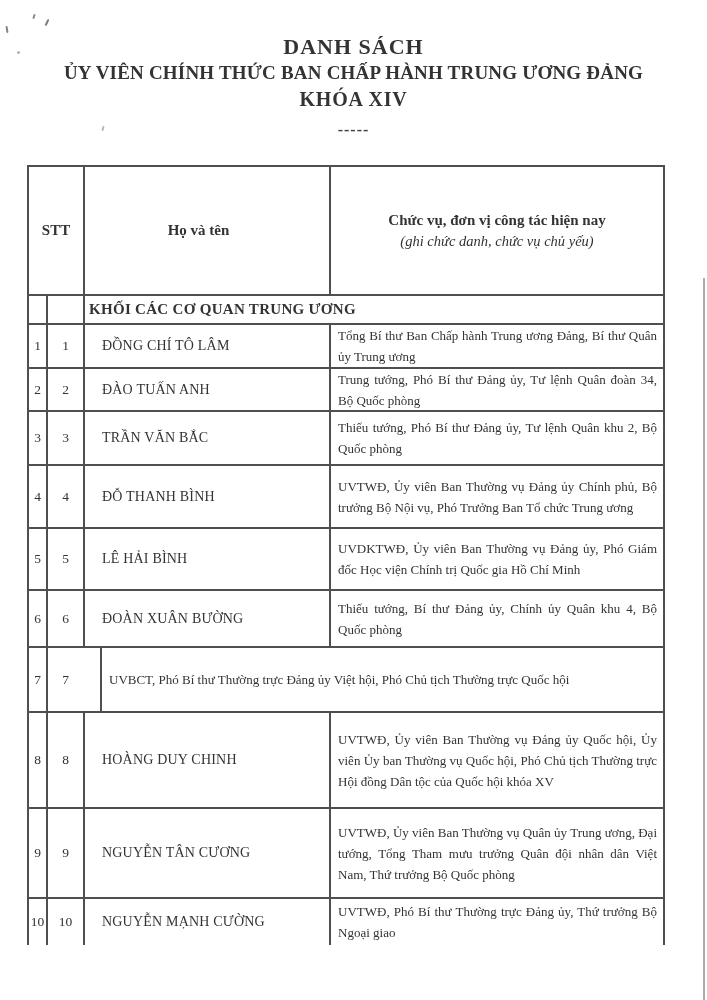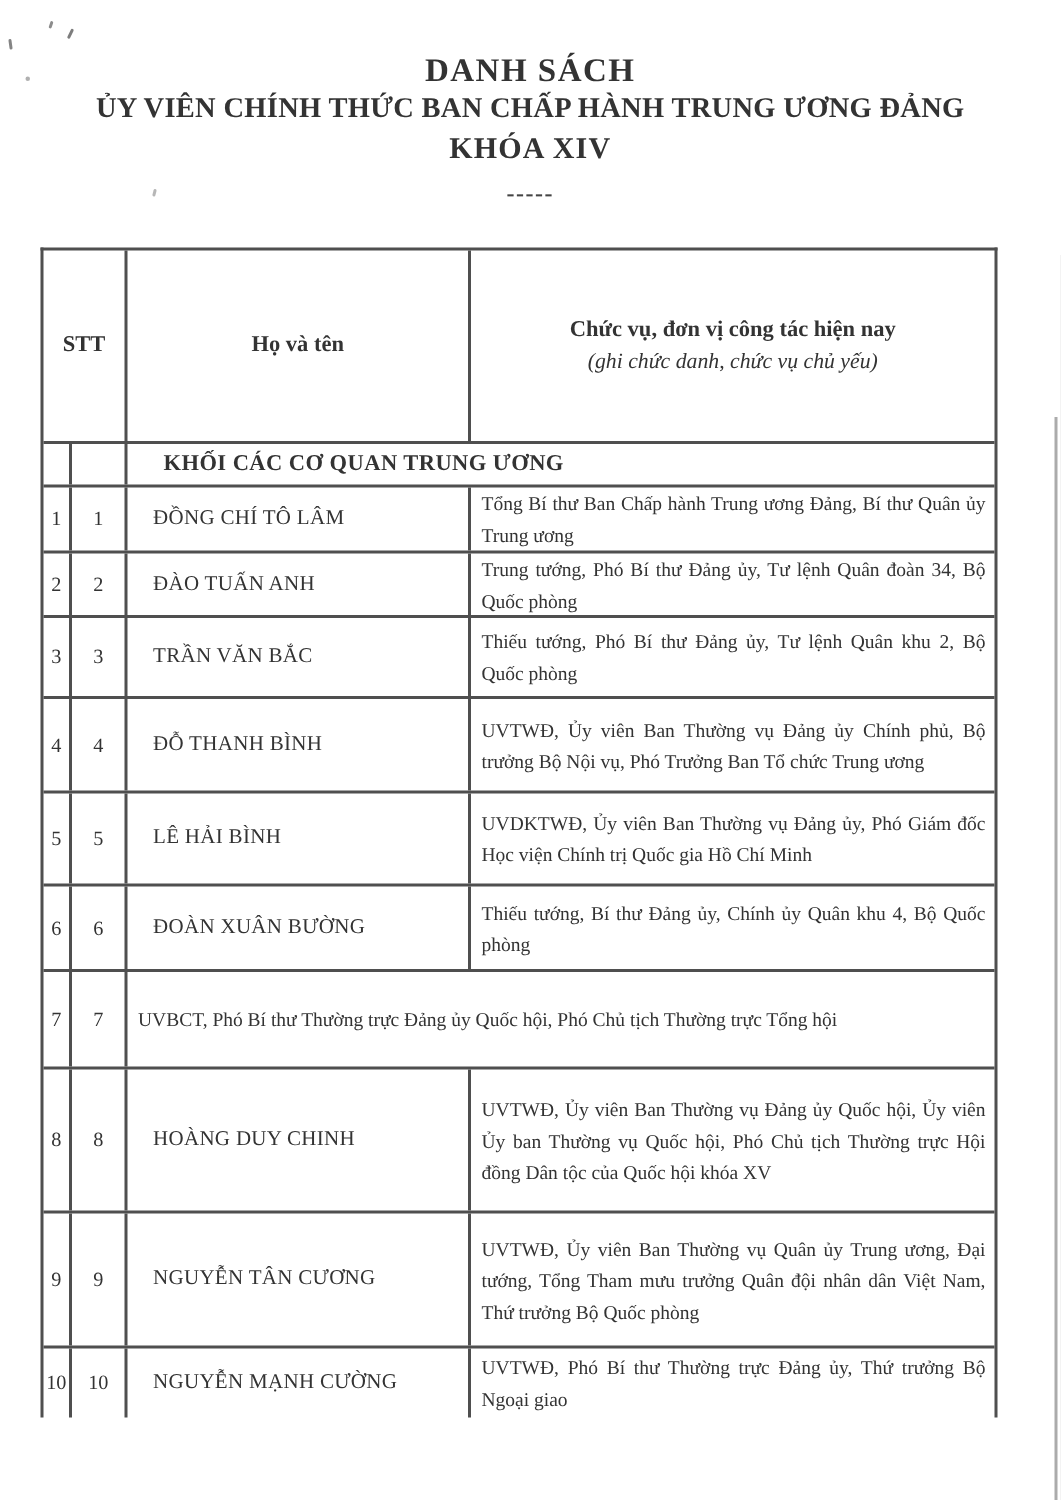--- a/index.html
+++ b/index.html
@@ -43,22 +43,22 @@
     box-sizing:border-box;
     display:flex;align-items:center;
     overflow:hidden;
   }
   .cell + .cell{border-left:2px solid var(--border);}
   
   .c-stt{width:54px;justify-content:center;}
   .c-a{width:17px;justify-content:center;}
   .c-b{width:37px;justify-content:center;}
   .c-name{width:229px;padding-left:17px;}
-  .c-role{flex:1;padding:2px 6px 2px 7px;}
-  .c-merged{flex:1;padding-left:24px;}
+  .c-role{flex:1;padding:2px 6px 2px 7px;margin-left:17px;}
+  .c-merged{flex:1;padding-left:4px;}
   
   .h-head{height:127px;}
   .h-sec{height:29px;}
   .h44{height:44px;}
   .h43{height:43px;}
   .h54{height:54px;}
   .h63{height:63px;}
   .h62{height:62px;}
   .h57{height:57px;}
   .h65{height:65px;}
@@ -221,21 +221,21 @@
     </div>
 
     <div class="trow h65">
       <div class="cell c-a">
           <span class="num">7</span>
         </div>
       <div class="cell c-b">
           <span class="num">7</span>
         </div>
       <div class="cell c-role">
-          <div class="role">UVBCT, Phó Bí thư Thường trực Đảng ủy Quốc hội, Phó Chủ tịch Thường trực Tổng hội</div>
+          <div class="role">UVBCT, Phó Bí thư Thường trực Đảng ủy Việt hội, Phó Chủ tịch Thường trực Quốc hội</div>
         </div>
     </div>
 
     <div class="trow h96">
       <div class="cell c-a">
           <span class="num">8</span>
         </div>
       <div class="cell c-b">
           <span class="num">8</span>
         </div>

